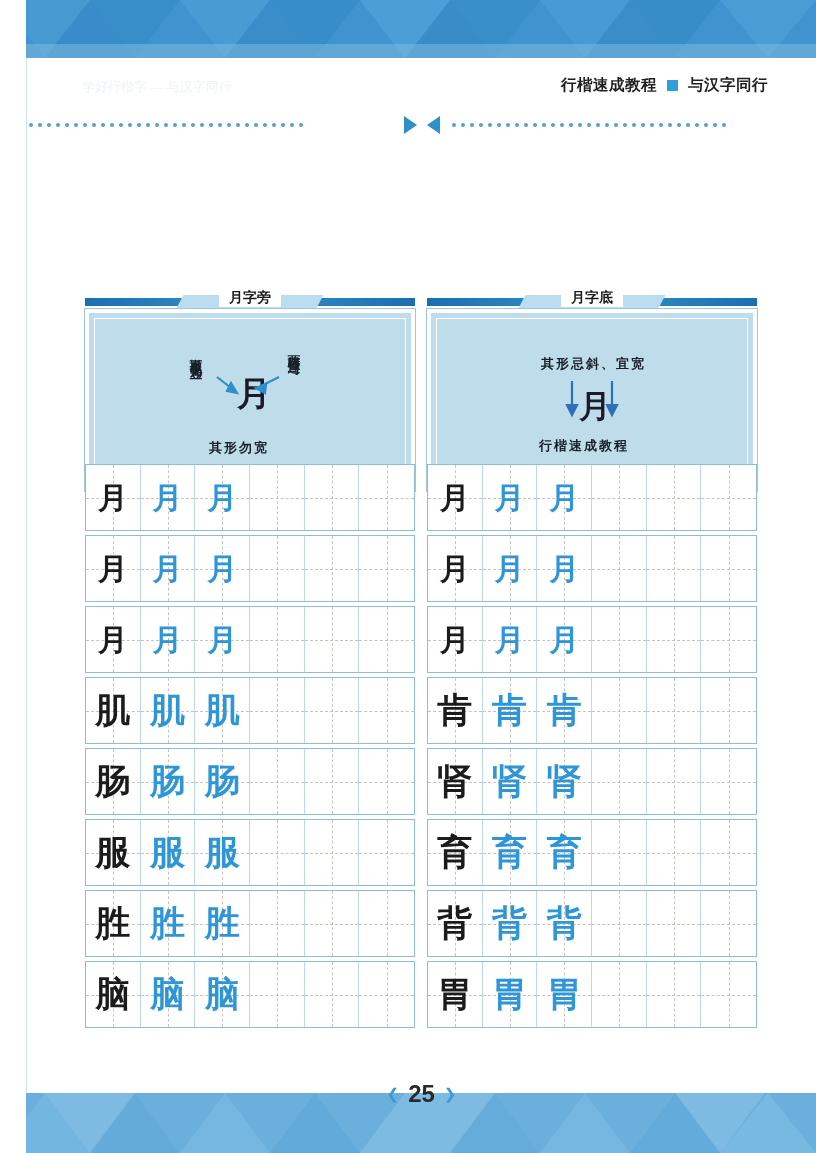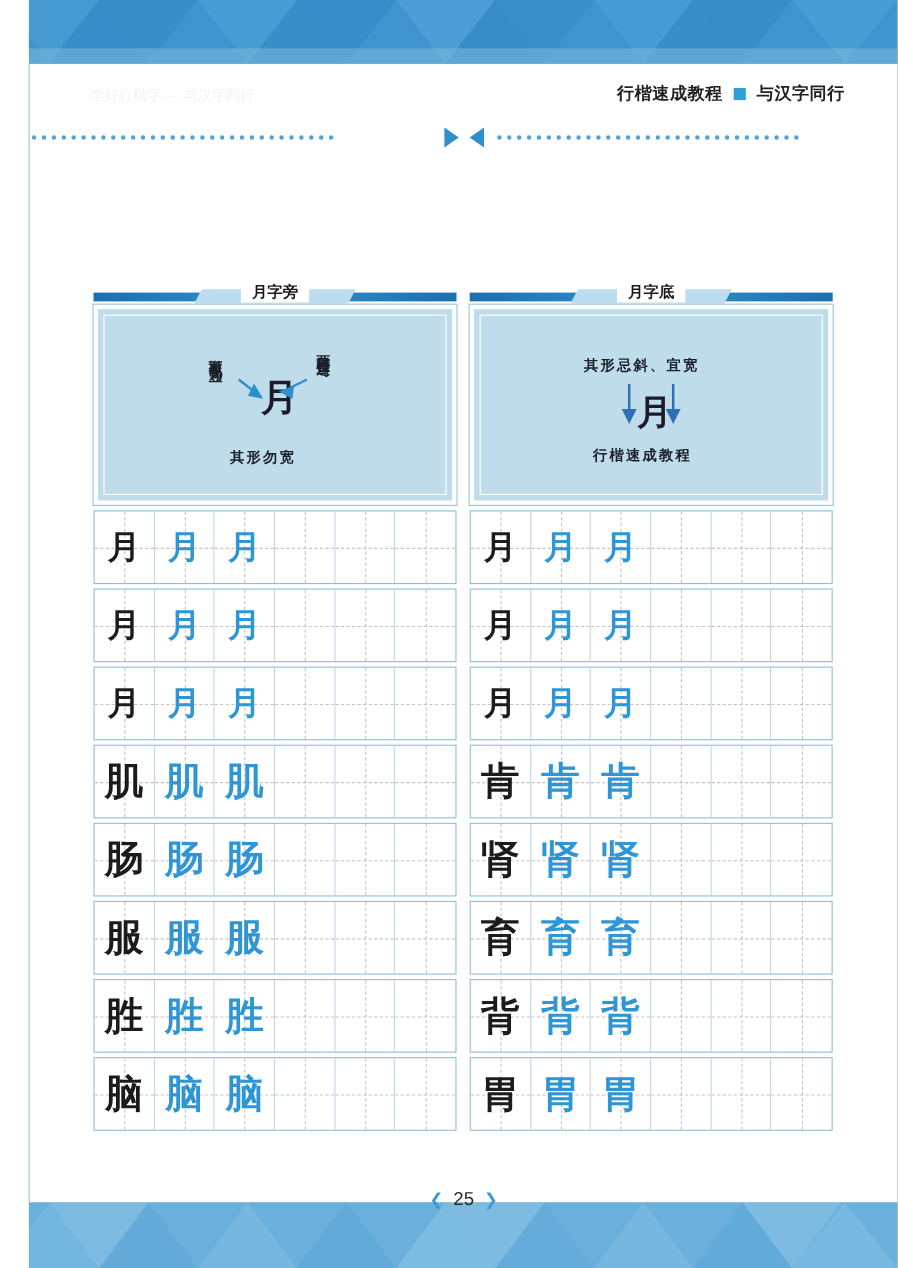--- a/index.html
+++ b/index.html
@@ -7,21 +7,21 @@
     width: 816px; height: 1153px;
     background: #ffffff;
     font-family: "Liberation Serif", "DejaVu Serif", serif;
     overflow: hidden;
   }
 
   
   .page {
     position: relative;
     width: 816px; height: 1153px;
-    background: #15803d;
+    background: #6d28d9;
     overflow: hidden;
   }
 
   
   .band {
     position: absolute; left: 0; width: 816px;
     overflow: hidden;
   }
   .band.top { top: 0; height: 58px; background: #3f94cf; }
   .band.bottom { bottom: 0; height: 60px; background: #6bb0dd; }
@@ -108,21 +108,21 @@
     text-align: justify; text-indent: 2em;
     font-family: "Liberation Serif", "DejaVu Serif", serif;
     font-weight: bold;
   }
 
   
   .panels {
     position: absolute; left: 58px; top: 197px;
     width: 672px; display: flex; gap: 12px;
   }
-  .panel { width: 330px; }
+  .panel { width: 330px; margin-top: 32px; }
   .panel-head {
     position: relative; height: 22px;
     display: flex; align-items: center; justify-content: center;
   }
   .panel-head .bar {
     position: absolute; left: 0; right: 0; top: 11px; height: 8px;
     background: linear-gradient(to right,#1b6fae 0%, #2f8cc6 40%, #2f8cc6 60%, #1b6fae 100%);
   }
   .panel-head .bar-l, .panel-head .bar-r {
     position: absolute; top: 8px; height: 13px; width: 70px;
@@ -230,21 +230,21 @@
   }
 
   
   .pagenum {
     position: absolute; left: 0; right: 0; top: 1022px;
     display: flex; align-items: center; justify-content: center;
     gap: 9px;
     font-family: "Liberation Sans","DejaVu Sans",sans-serif;
   }
   .pagenum .chev { color: #3f9ad4; font-size: 15px; }
-  .pagenum .num { font-size: 17px; color: #2a2a2a; font-weight: normal; }
+  .pagenum .num { font-size: 24px; color: #2a2a2a; font-weight: bold; }
 </style>
 </head>
 <body>
 
 <div class="page">
 
   <div class="band top">
     <svg viewBox="0 0 816 58" preserveAspectRatio="none">
       <rect x="0" y="0" width="816" height="58" fill="#3f94cf"></rect>
       <polygon points="0,0 90,0 45,58" fill="#4a9ed6" opacity=".55"></polygon>
@@ -403,21 +403,21 @@
       <div class="panel">
         <div class="panel-head">
           <span class="bar"></span>
           <span class="bar-l"></span>
           <span class="bar-r"></span>
           <span class="panel-title">月字底</span>
         </div>
         <div class="panel-body">
           <div class="inner-frame"></div>
 
-          <span class="hlabel" style="left:100px; top:42px;">其形忌斜、宜宽</span>
+          <span class="hlabel" style="left:110px; top:42px;">其形忌斜、宜宽</span>
 
           <span class="demo-glyph" style="left:148px; top:72px; font-size:32px;">月</span>
 
           <span class="hlabel" style="left:108px; top:124px;">行楷速成教程</span>
 
           <svg class="arrow-svg" viewBox="0 0 322 174">
             <g stroke="#2e6fb5" stroke-width="2.2" fill="#2e6fb5">
               <line x1="141" y1="68" x2="141" y2="96"></line>
               <polygon points="141,102 136,92 146,92"></polygon>
               <line x1="181" y1="68" x2="181" y2="96"></line>

